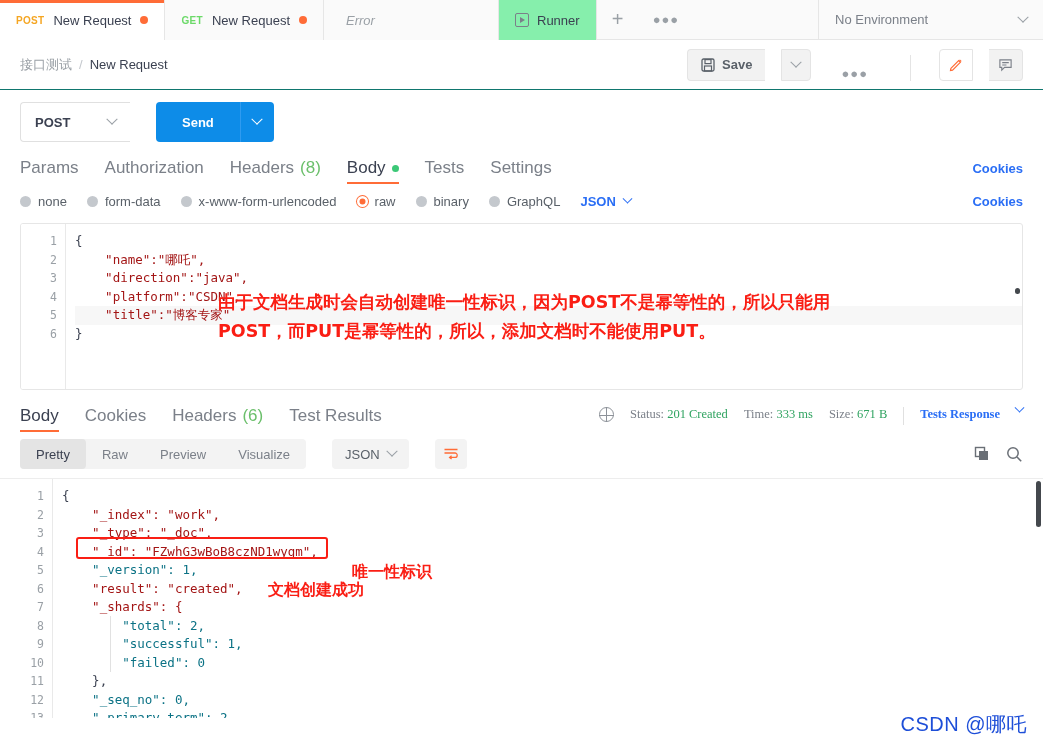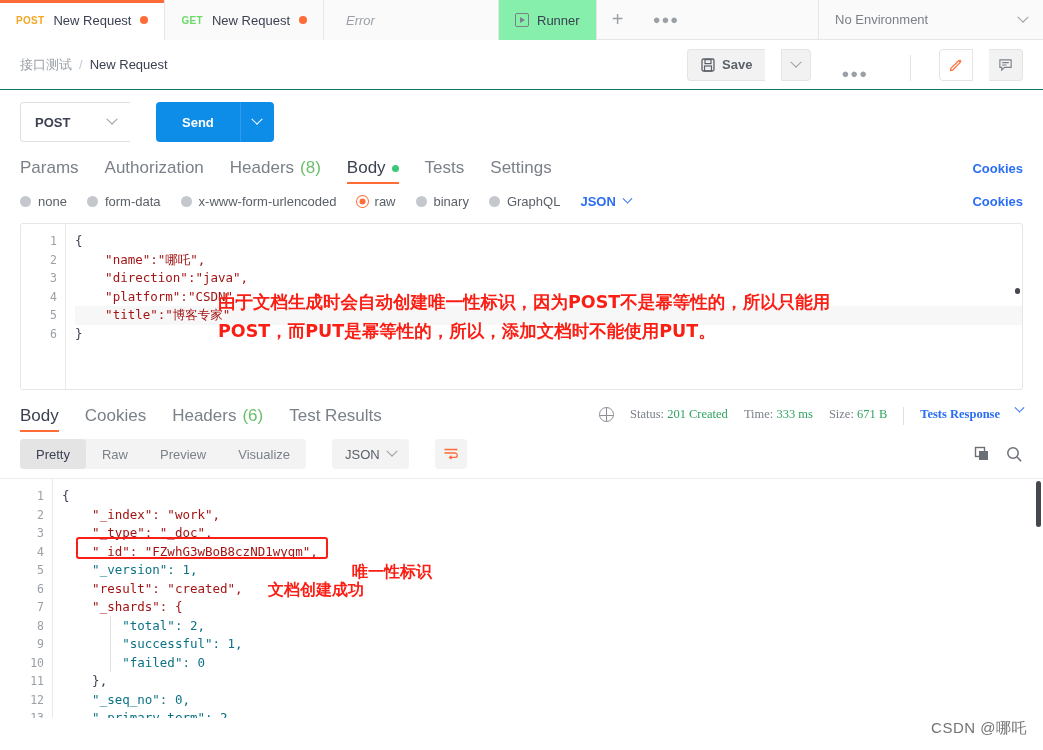--- a/index.html
+++ b/index.html
@@ -131,21 +131,21 @@
   .segsel { display:flex; align-items:center; gap:8px; padding:0 13px; height:30px; color:#5a6169; cursor:pointer; margin-left:10px; background:#f3f3f3; border-radius:4px; }
   .wrapbtn { width:32px; height:30px; background:#f3f3f3; border-radius:4px; margin-left:10px; display:flex; align-items:center; justify-content:center; cursor:pointer; }
   .rt-icons { margin-left:auto; display:flex; align-items:center; gap:16px; }
 
   
   .anno { position:absolute; color:#fa1e14; font-family:"DejaVu Sans", sans-serif; font-weight:bold; }
   .anno-body { left:218px; top:288px; width:640px; font-size:17.5px; line-height:29px; }
   .redbox { position:absolute; left:76px; top:537px; width:252px; height:22px; border:2px solid #fa1e14; border-radius:3px; }
   .anno-id { left:352px; top:538px; font-size:16px;margin-top:24px; }
   .anno-ok { left:268px; top:580px; font-size:16px; }
-  .watermark { position:absolute; right:16px; bottom:12px; color:#737373; font-size:15px; letter-spacing:.5px; }
+  .watermark { position:absolute; right:16px; bottom:12px; color:#1d4ed8; font-size:20px; letter-spacing:.5px; }
 </style>
 </head>
 <body>
 
 <div class="tabstrip">
   <div class="tab active">
     <span class="verb post">POST</span>
     <span class="tab-title">New Request</span>
     <span class="dot"></span>
   </div>

